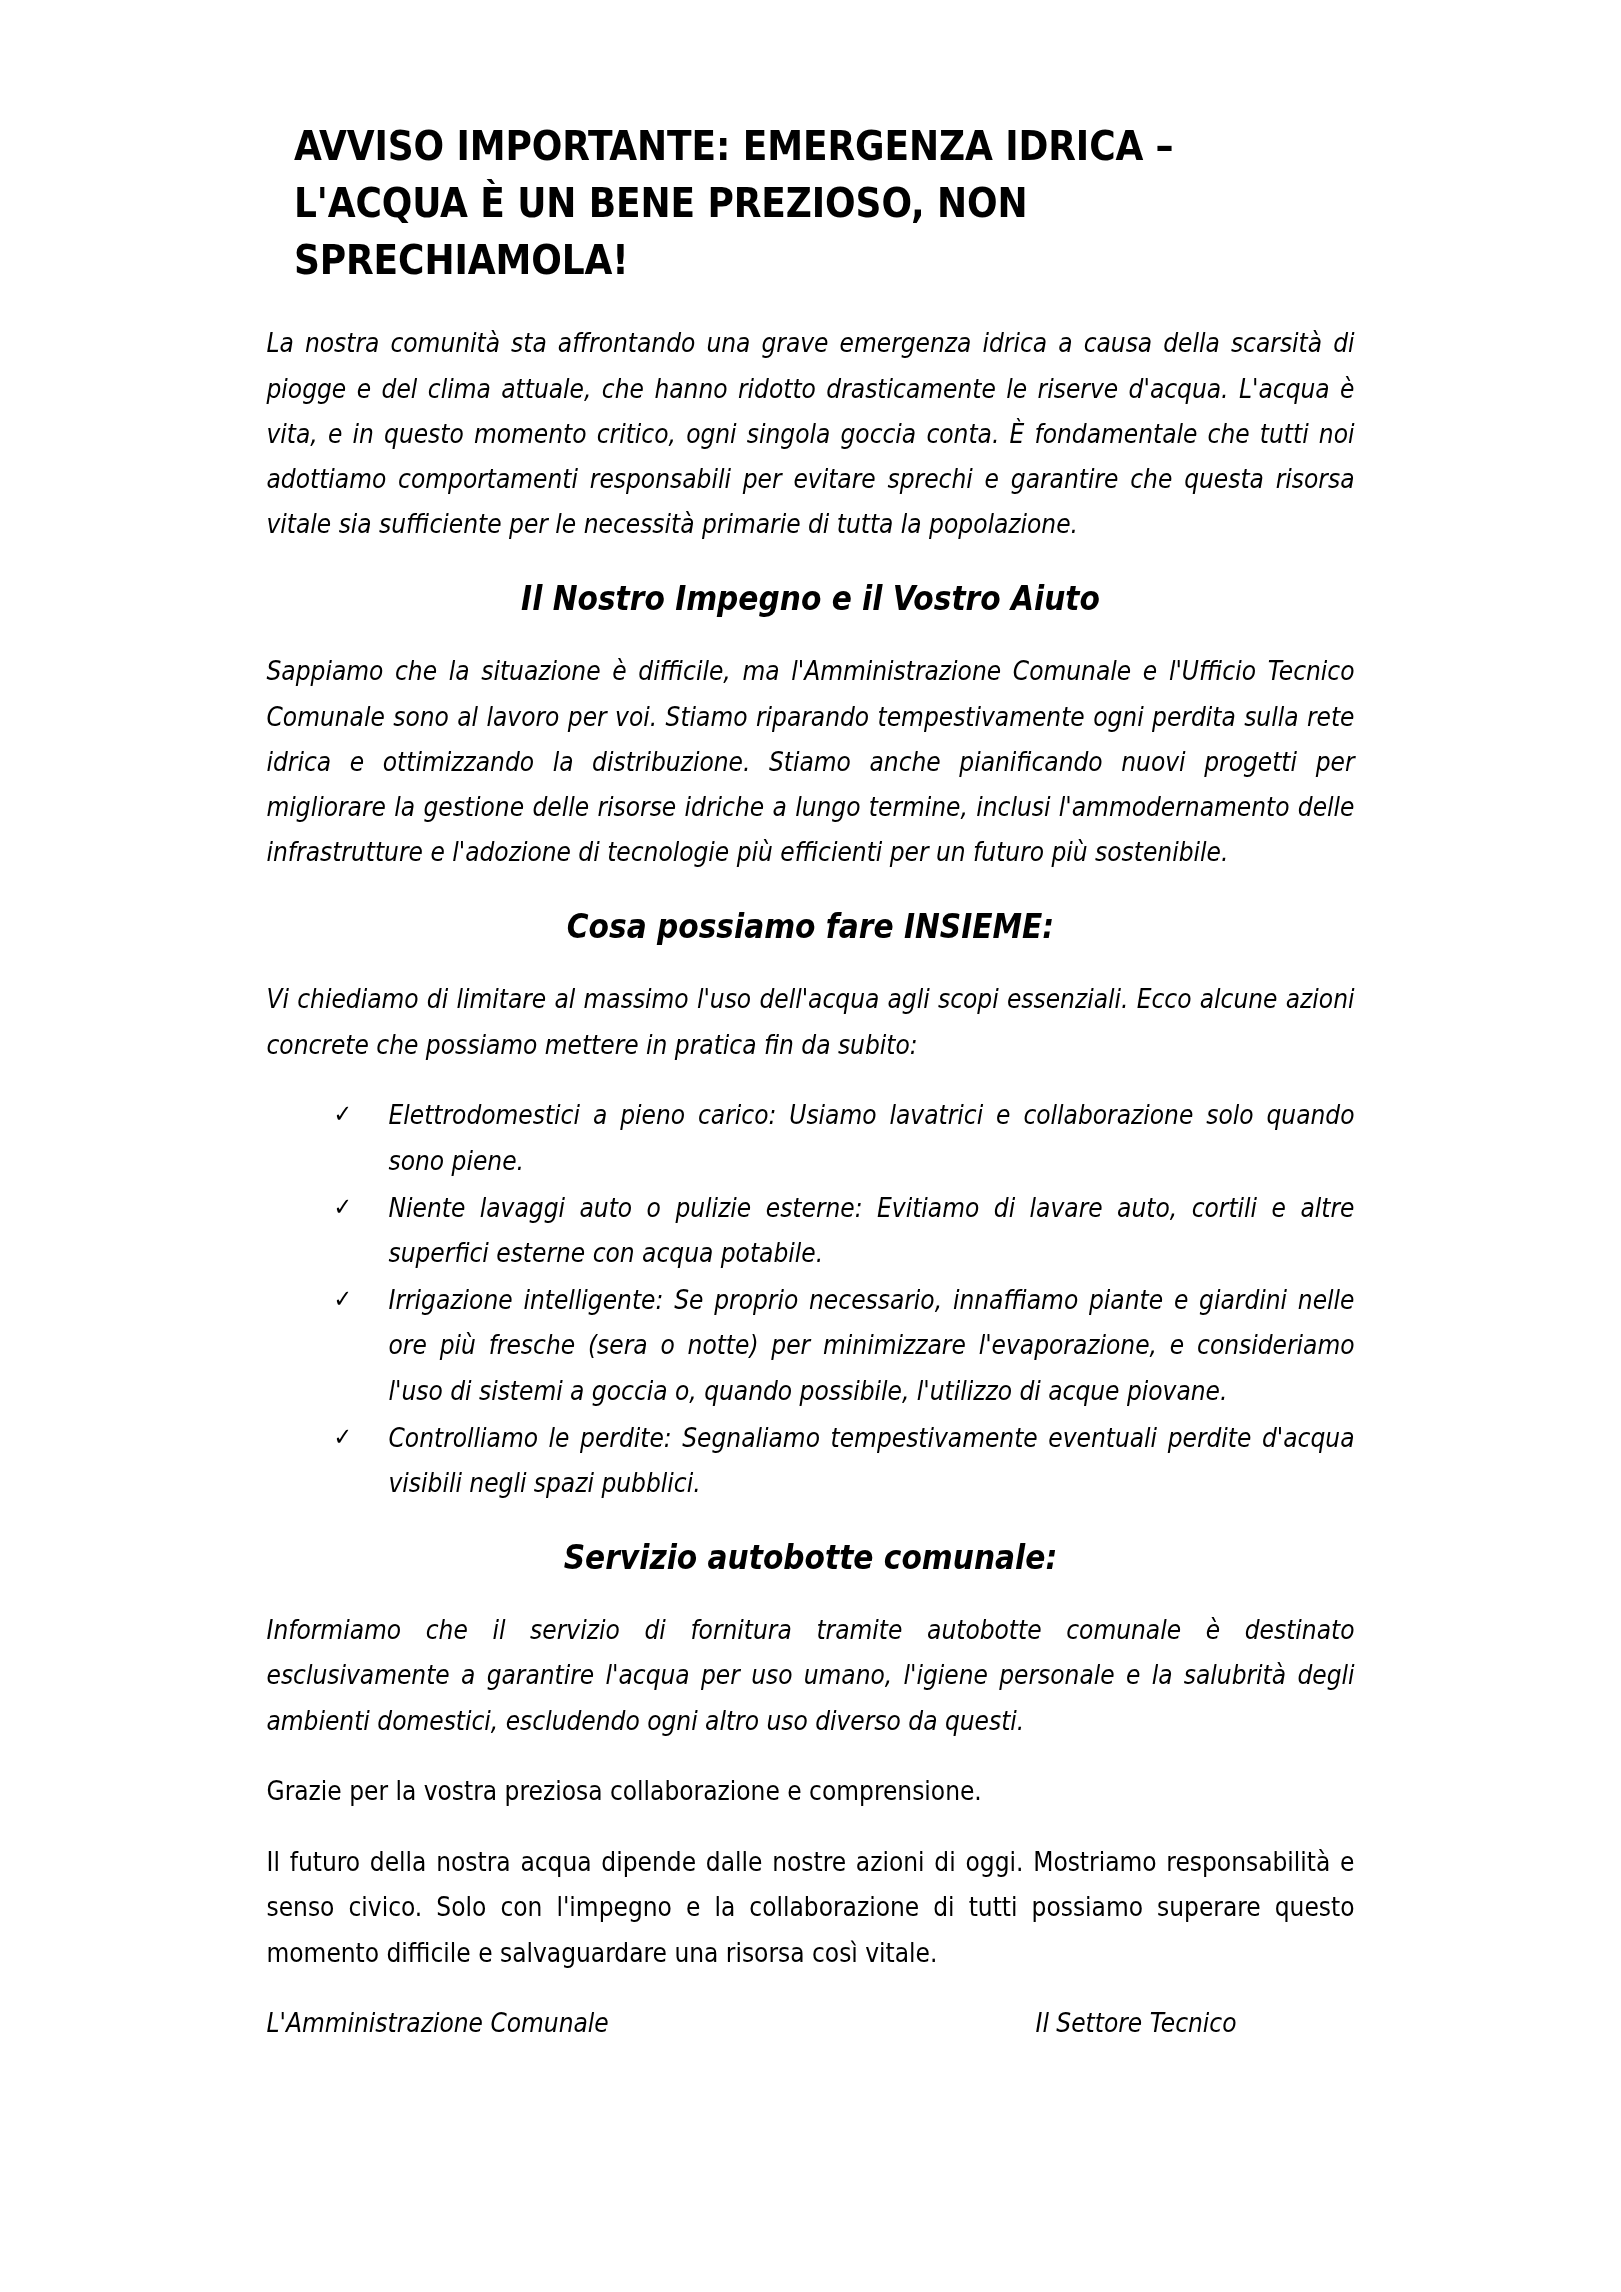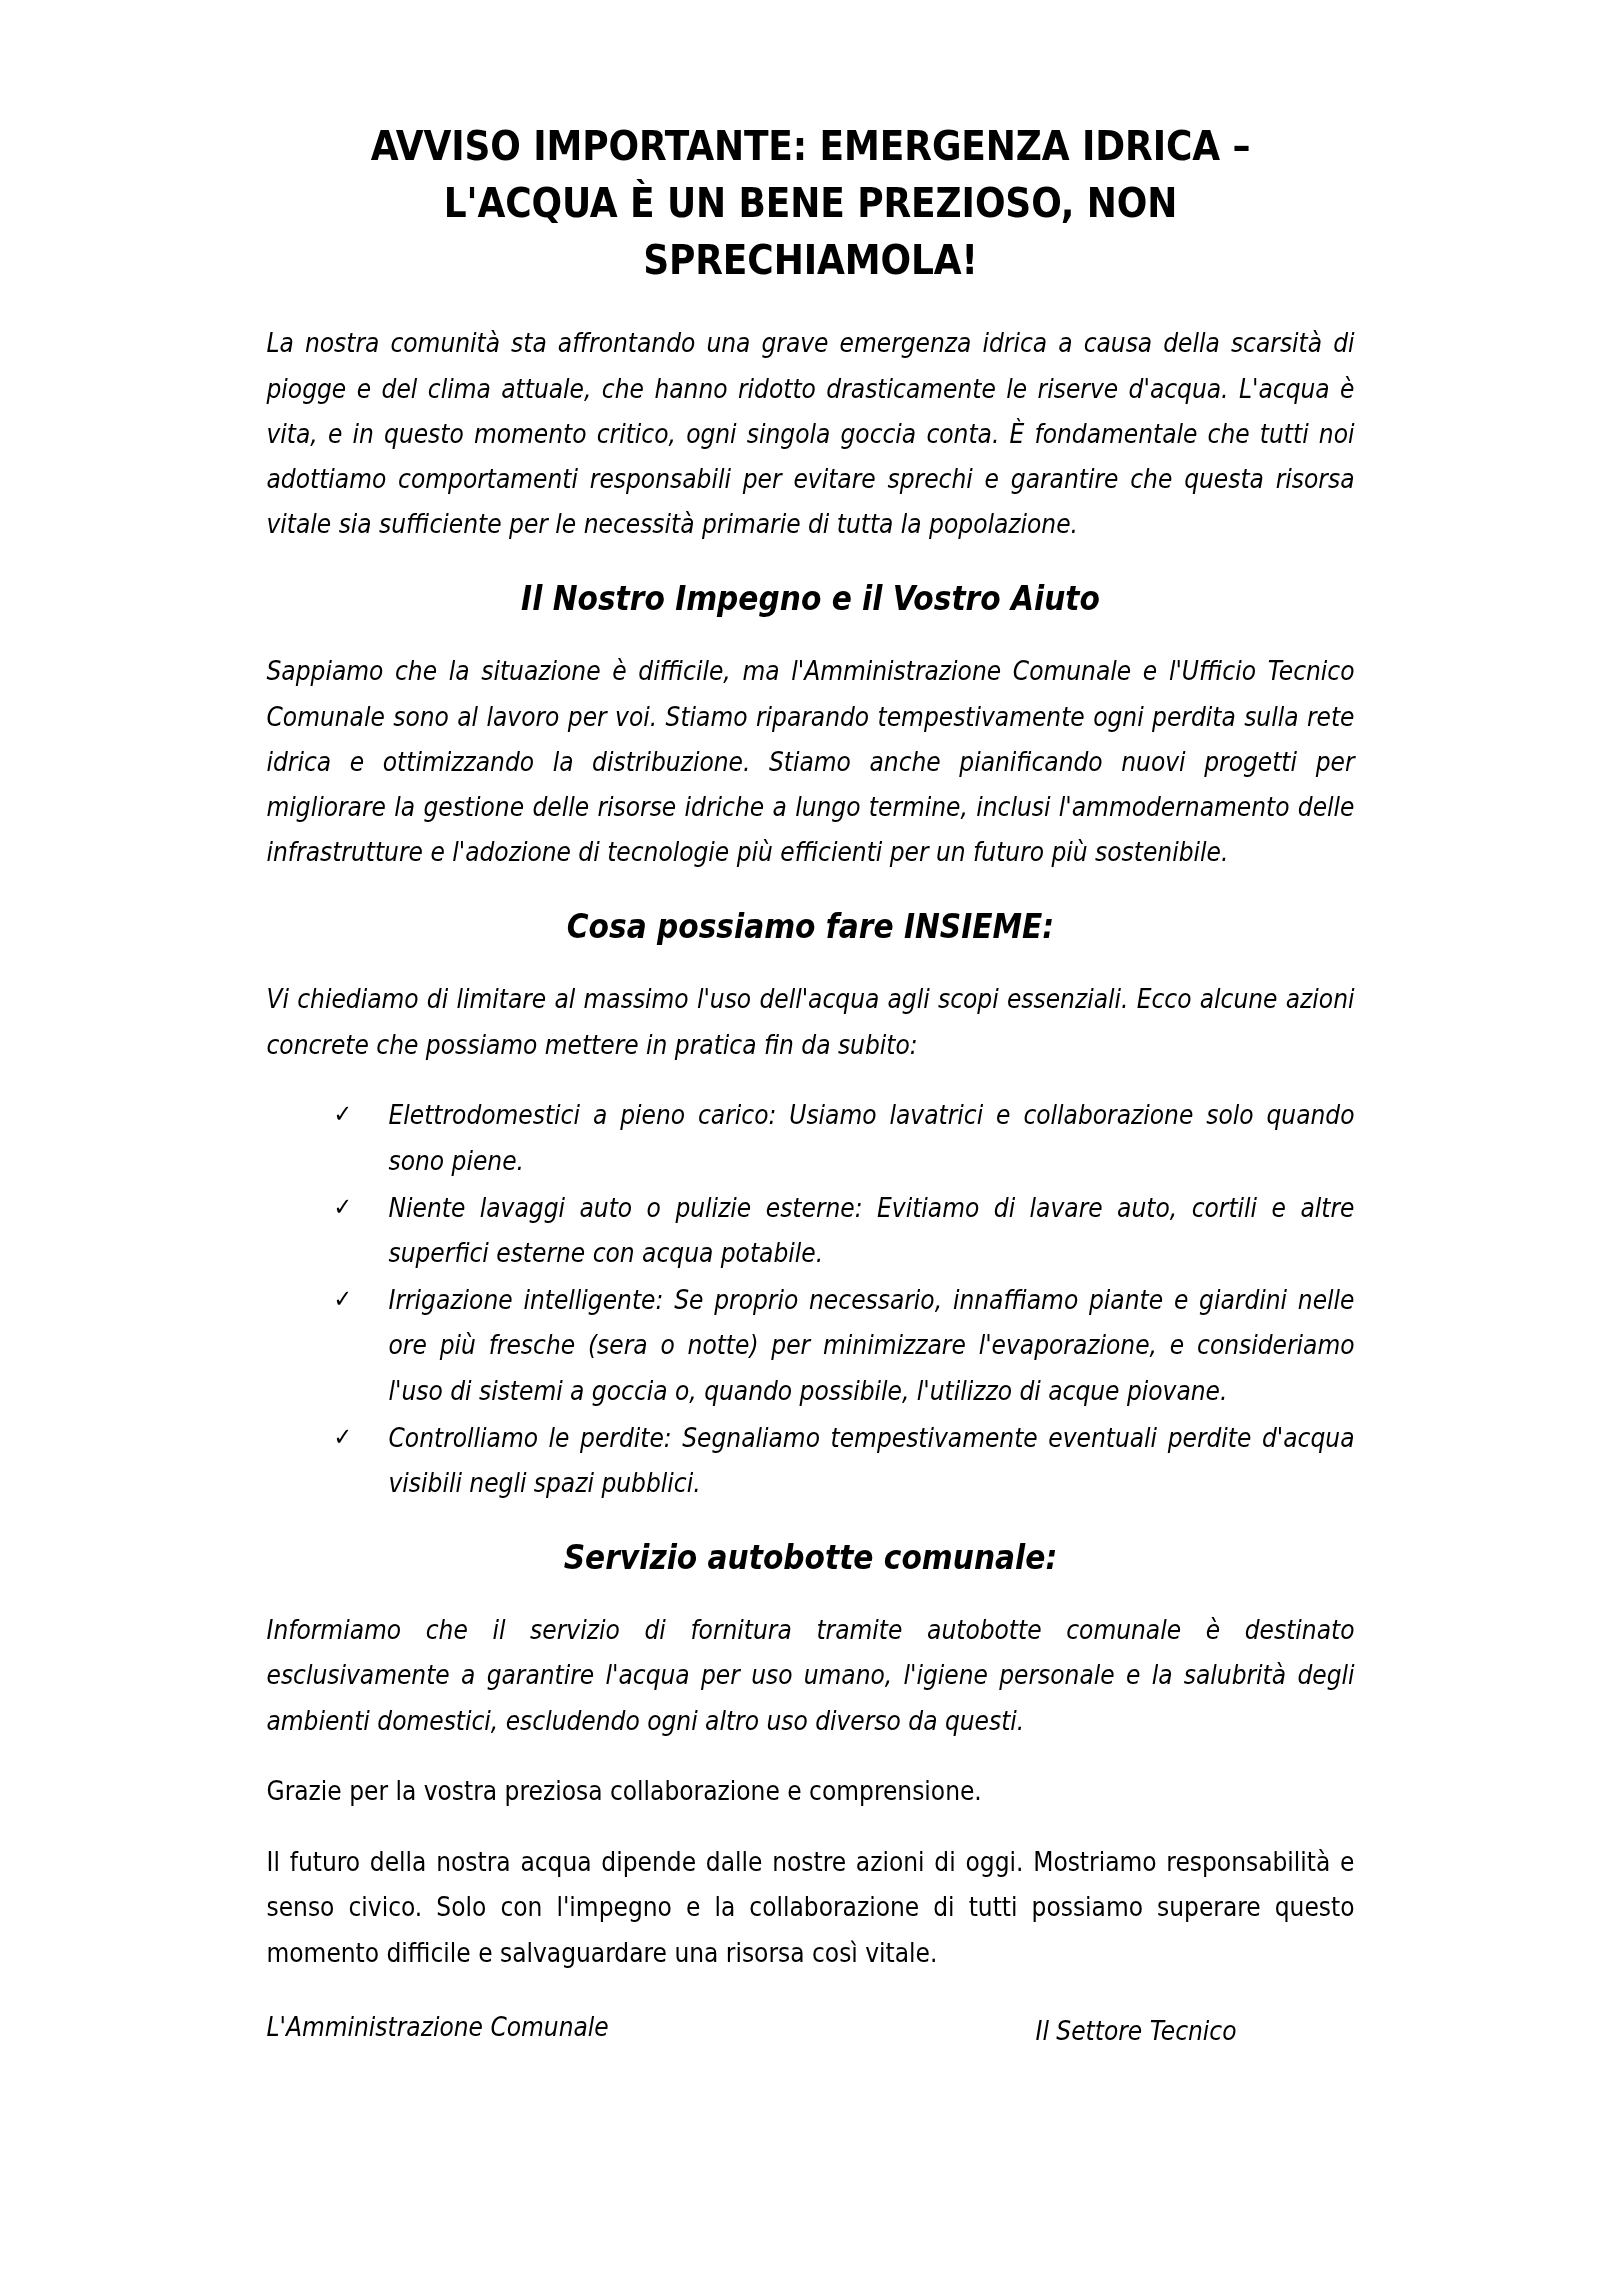--- a/index.html
+++ b/index.html
@@ -25,21 +25,20 @@
   }
   .content {
     width: 1088px;
     margin: 0 auto;
   }
 
   
   .doc-title {
     font-size: 40px;
     font-weight: 700;
-    text-align: center;
     line-height: 1.42;
     letter-spacing: -0.1px;
     margin: 0 0 33px 0;
     padding: 0 27.4px;
     font-stretch: condensed;
   }
 
   
   .para {
     font-size: 26px;
@@ -103,21 +102,20 @@
     justify-content: space-between;
     align-items: center;
     font-size: 26px;
     font-style: italic;
     line-height: 1.74;
     margin: 19.6px 0 0 0;
     font-stretch: condensed;
   }
   .signature-right {
     padding-right: 118px;
-    margin-top: 8px;
   }
 </style>
 </head>
 <body>
 
 <div class="page">
   <div class="content">
 
     <h1 class="doc-title">
       <span>AVVISO IMPORTANTE: EMERGENZA IDRICA – L'ACQUA È</span>

